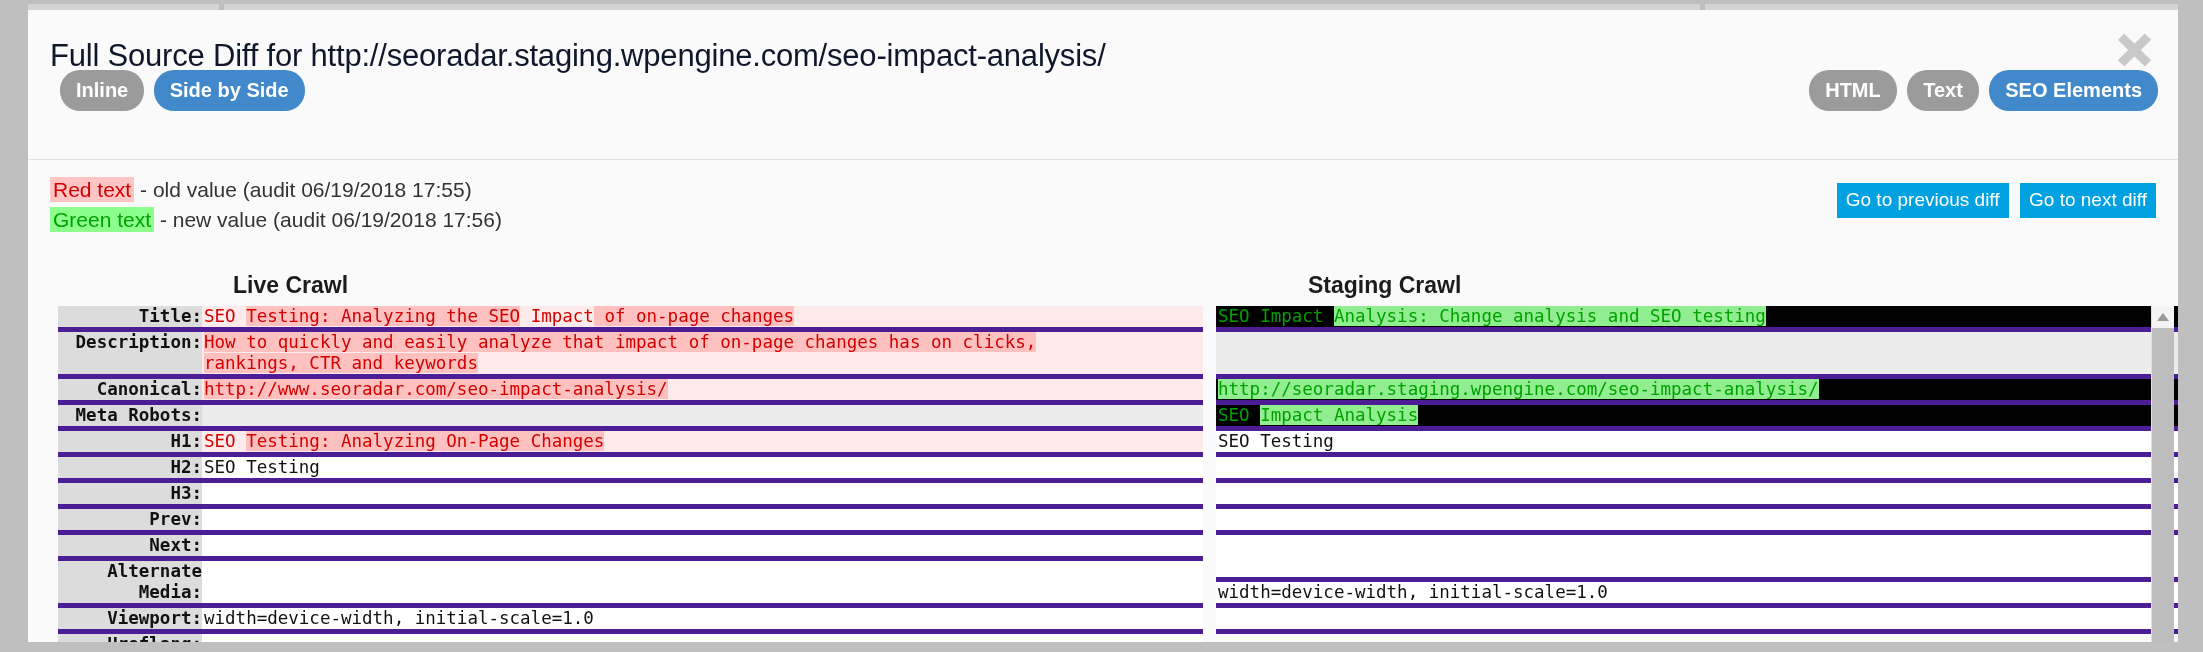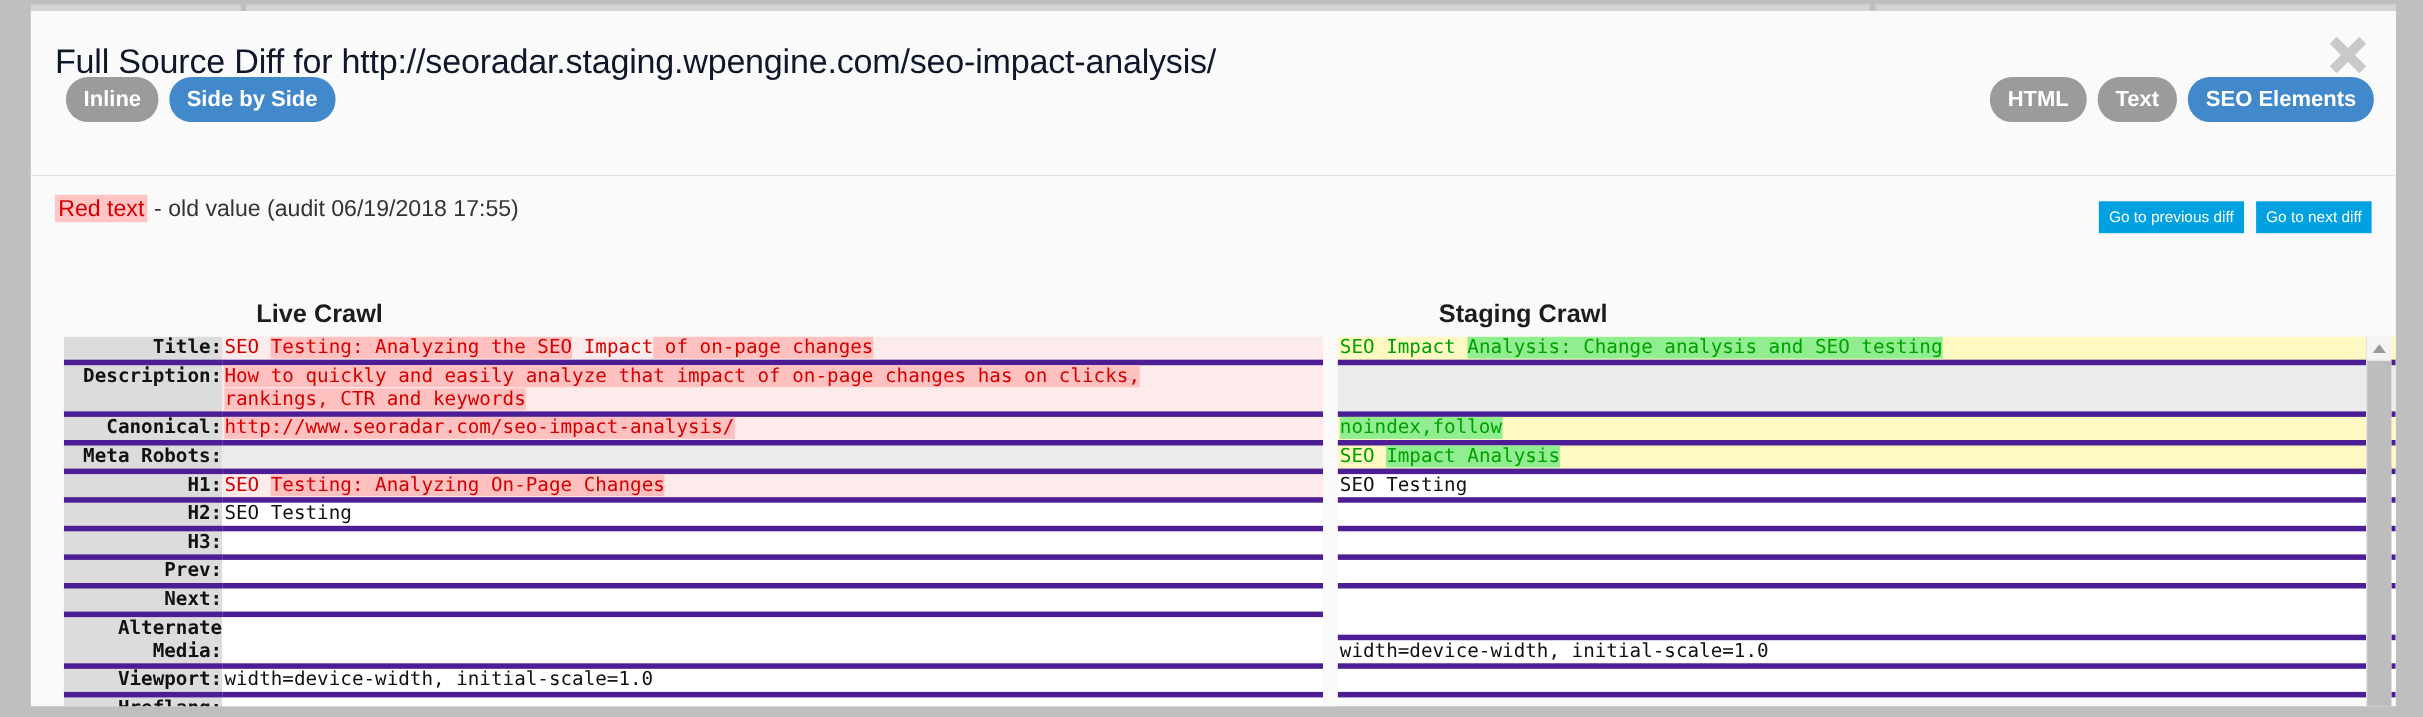--- a/index.html
+++ b/index.html
@@ -211,21 +211,21 @@
   #diff-nav {
     position: absolute;
     right: 22px;
     top: 35px;
     white-space: nowrap;
   }
   .navbtn {
     display: inline-block;
     background: #00a1e0;
     color: #fff;
-    font-size: 14px;
+    font-size: 19px;
     font-family: "Liberation Sans", sans-serif;
     padding: 6px 9px 7px 9px;
     border: none;
     cursor: pointer;
     margin-left: 7px;
     vertical-align: middle;
   }
 
   
   #col-heads {
@@ -283,21 +283,21 @@
     text-align: right;
     font-weight: bold;
     color: #111;
     padding-right: 6px;
     border-bottom: none;
     white-space: pre-line;
     word-break: break-word;
   }
   td.val { color: #111; }
   td.val.del  { background: #fdeaea; }
-  td.val.ins  { background: #fef9c3; }
+  td.val.ins  { background: #000000; }
   td.val.empty-grey { background: #ececec; }
 
   .del-text { color: #d40000; }
   .ins-text { color: #00a000; }
   .hl-del { background: #ffc0c0; }
   .hl-ins { background: #90ee90; }
 
   
   #vscroll {
     position: absolute;
@@ -371,20 +371,23 @@
       <button class="pill blue">SEO Elements</button>
     </div>
   </div>
 
   <div id="toolbar">
 
     <div id="legend">
       <div class="legend-line">
         <span class="swatch-red">Red text</span><span> - old value (audit 06/19/2018 17:55)</span>
       </div>
+      <div class="legend-line">
+        <span class="swatch-green">Green text</span><span> - new value (audit 06/19/2018 17:56)</span>
+      </div>
     </div>
 
 
     <div id="diff-nav">
       <button class="navbtn">Go to previous diff</button>
       <button class="navbtn">Go to next diff</button>
     </div>
   </div>
 
   <div id="col-heads">
@@ -454,21 +457,21 @@
   <div class="diff-pane" id="pane-right">
     <table class="diff" id="table-right">
         <tbody>
           <tr>
             <td class="val ins" style="height: 21px;"><span class="ins-text">SEO Impact </span><span class="ins-text hl-ins">Analysis: Change analysis and SEO testing</span></td>
           </tr>
           <tr>
             <td class="val empty-grey" style="height: 42px;">&nbsp;</td>
           </tr>
           <tr>
-            <td class="val ins" style="height: 21px;"><span class="ins-text hl-ins">noindex,follow</span></td>
+            <td class="val ins" style="height: 21px;"><span class="ins-text hl-ins">http://seoradar.staging.wpengine.com/seo-impact-analysis/</span></td>
           </tr>
           <tr>
             <td class="val ins" style="height: 21px;"><span class="ins-text">SEO </span><span class="ins-text hl-ins">Impact Analysis</span></td>
           </tr>
           <tr>
             <td class="val" style="height: 21px;"><span class="">SEO Testing</span></td>
           </tr>
           <tr>
             <td class="val" style="height: 21px;">&nbsp;</td>
           </tr>

